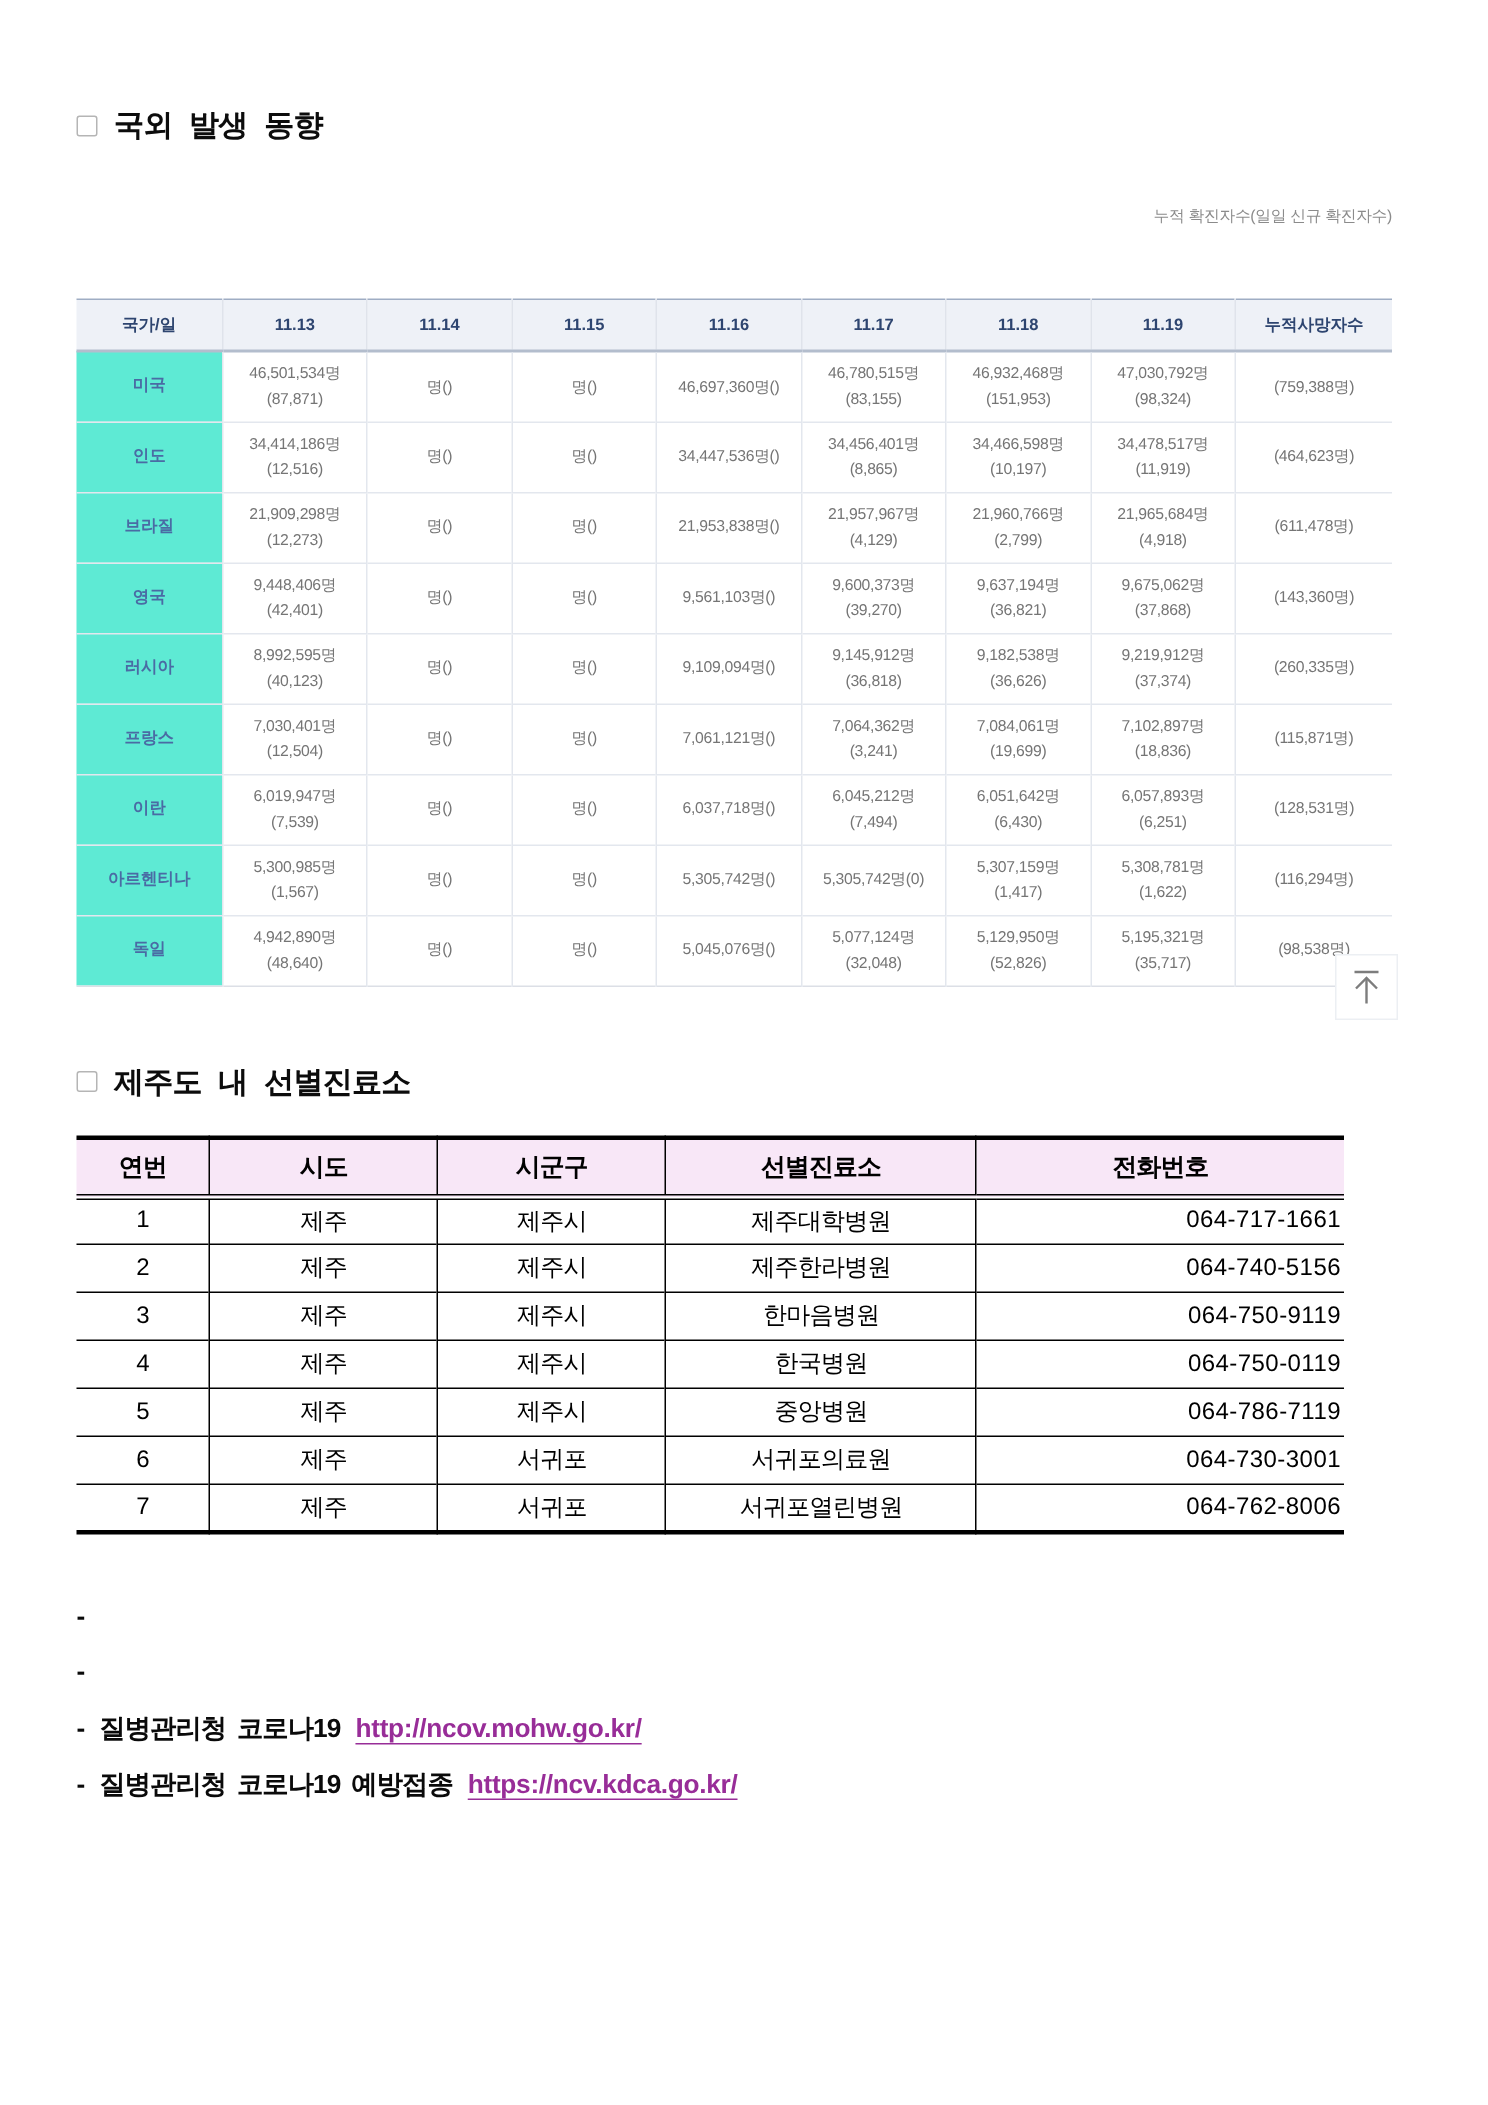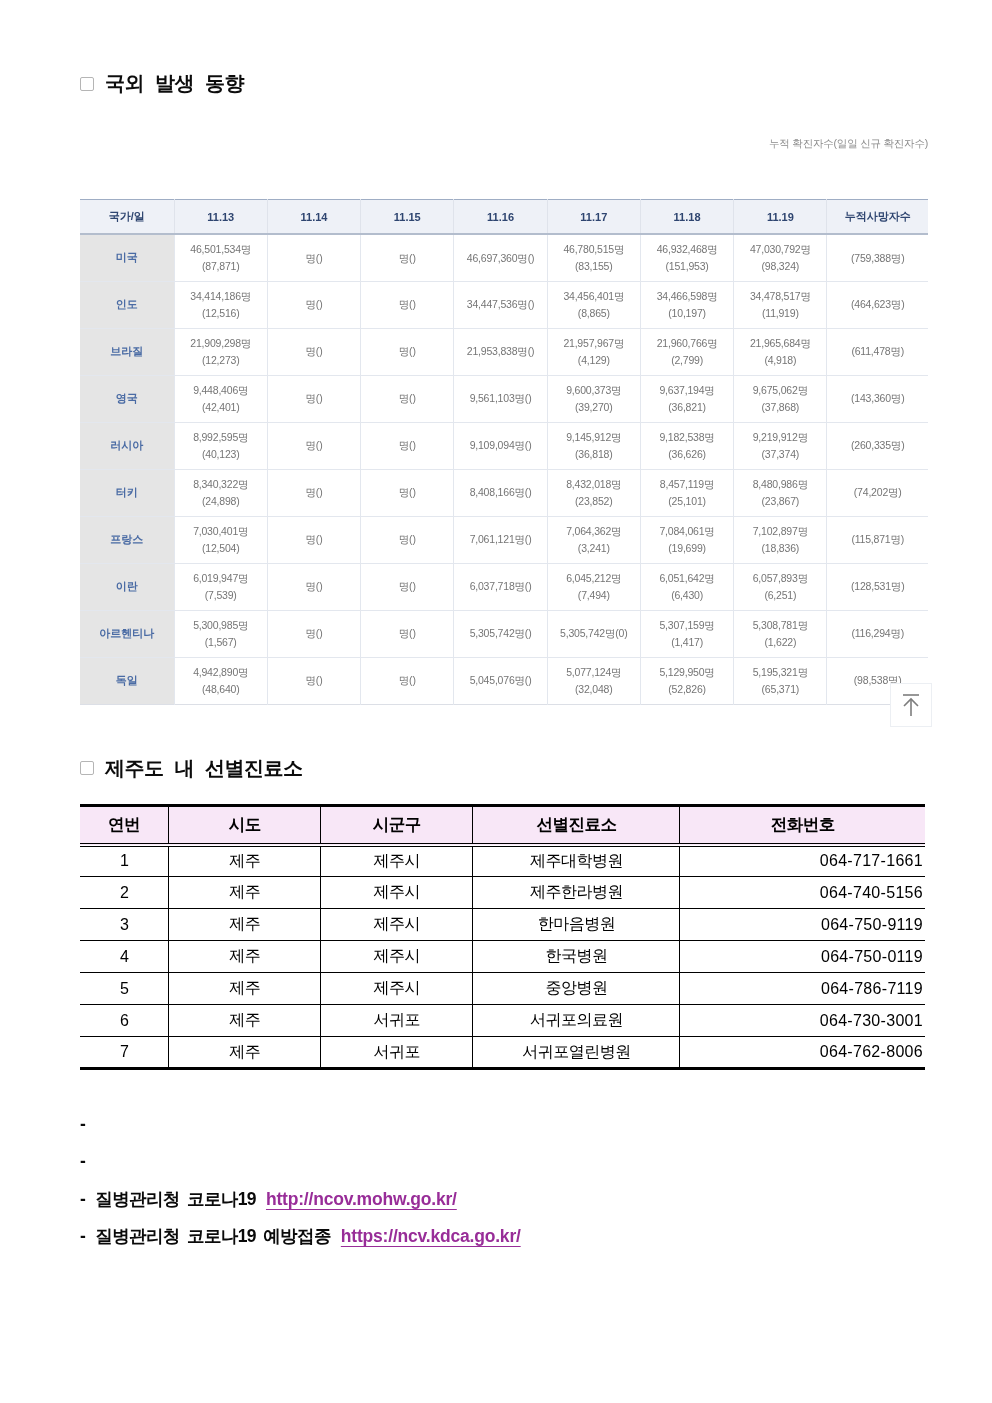--- a/index.html
+++ b/index.html
@@ -6,21 +6,21 @@
     --t1-border-top:#9fadc4; --t1-head-bg:#eef1f7; --t1-head-text:#2e4570;
     --t1-grid:#e3e7ee; --t1-country:#4a6ba4; --t1-val:#757575;
     --t2-head-bg:#f8e7f7; --link:#982d98; --icon-gray:#7d7d7d;
   }
   *{margin:0;padding:0;box-sizing:border-box;}
   html,body{background:#ffffff;}
   body{
     width:992px;height:1403px;position:relative;
     font-family:"Liberation Sans","DejaVu Sans",sans-serif;color:#111;
   }
-  .page{position:absolute;left:0;top:0;width:992px;height:1403px;padding:70px 64px 0 80px;}
+  .page{position:absolute;left:0;top:0;width:992px;height:1403px;padding:70px 64px 0 51px;}
 
   
   .sec-title{display:flex;align-items:center;gap:11px;font-size:20px;font-weight:700;color:#0c0c0c;letter-spacing:-0.5px;word-spacing:6px;}
   .chk{display:inline-block;width:14px;height:14px;border:1.5px solid #b5b5b5;border-radius:2px;background:#fff;flex:0 0 auto;}
 
   
   .note{margin-top:40px;margin-bottom:4px;text-align:right;font-size:10.5px;color:#8b8b8b;letter-spacing:-0.2px;}
 
   
   .t1wrap{position:relative;margin-top:48px;}
@@ -31,21 +31,21 @@
     padding:9px 2px;border-bottom:2px solid #b3bdcd;border-left:1px solid #dfe3eb;
   }
   .t1 th:first-child{border-left:none;}
   .t1 td{
     border-top:1px solid var(--t1-grid);border-left:1px solid var(--t1-grid);
     font-size:10.5px;color:var(--t1-val);text-align:center;height:47px;
     white-space:pre-line;line-height:1.55;letter-spacing:-0.2px;
   }
   .t1 td:first-child{border-left:none;}
   .t1 tbody tr:first-child td{border-top:none;}
-  .t1 td.country{background:#e5e5e5;color:var(--t1-country);font-weight:700;font-size:11px;letter-spacing:0;}
+  .t1 td.country{background:#5eead4;color:var(--t1-country);font-weight:700;font-size:11px;letter-spacing:0;}
 
   .top-arrow{
     position:absolute;right:-4px;bottom:-22px;width:42px;height:44px;background:#fff;
     border:1px solid #eceff3;display:flex;align-items:center;justify-content:center;cursor:pointer;
   }
 
   
   .sec2{margin-top:50px;}
   .t2wrap{margin-top:22px;width:845px;}
   .t2{border-top:3px solid #000;border-bottom:3.5px solid #000;}
@@ -176,35 +176,20 @@
             <td class="val">9,109,094명()</td>
             <td class="val">9,145,912명
 (36,818)</td>
             <td class="val">9,182,538명
 (36,626)</td>
             <td class="val">9,219,912명
 (37,374)</td>
             <td class="deaths">(260,335명)</td>
           </tr>
           <tr>
-            <td class="country">터키</td>
-            <td class="val">8,340,322명
-(24,898)</td>
-            <td class="val">명()</td>
-            <td class="val">명()</td>
-            <td class="val">8,408,166명()</td>
-            <td class="val">8,432,018명
-(23,852)</td>
-            <td class="val">8,457,119명
-(25,101)</td>
-            <td class="val">8,480,986명
-(23,867)</td>
-            <td class="deaths">(74,202명)</td>
-          </tr>
-          <tr>
             <td class="country">프랑스</td>
             <td class="val">7,030,401명
 (12,504)</td>
             <td class="val">명()</td>
             <td class="val">명()</td>
             <td class="val">7,061,121명()</td>
             <td class="val">7,064,362명
 (3,241)</td>
             <td class="val">7,084,061명
 (19,699)</td>
@@ -246,21 +231,21 @@
             <td class="val">4,942,890명
 (48,640)</td>
             <td class="val">명()</td>
             <td class="val">명()</td>
             <td class="val">5,045,076명()</td>
             <td class="val">5,077,124명
 (32,048)</td>
             <td class="val">5,129,950명
 (52,826)</td>
             <td class="val">5,195,321명
-(65,371)</td>
+(35,717)</td>
             <td class="deaths">(98,538명)</td>
           </tr>
         </tbody>
     </table>
     <div class="top-arrow" title="">
       <svg width="24" height="28" viewBox="0 0 24 28">
         <line x1="4" y1="4" x2="20" y2="4" stroke="#7d7d7d" stroke-width="1.6"></line>
         <line x1="12" y1="8" x2="12" y2="25" stroke="#7d7d7d" stroke-width="1.6"></line>
         <polyline points="5,15 12,8 19,15" fill="none" stroke="#7d7d7d" stroke-width="1.6"></polyline>
       </svg>

